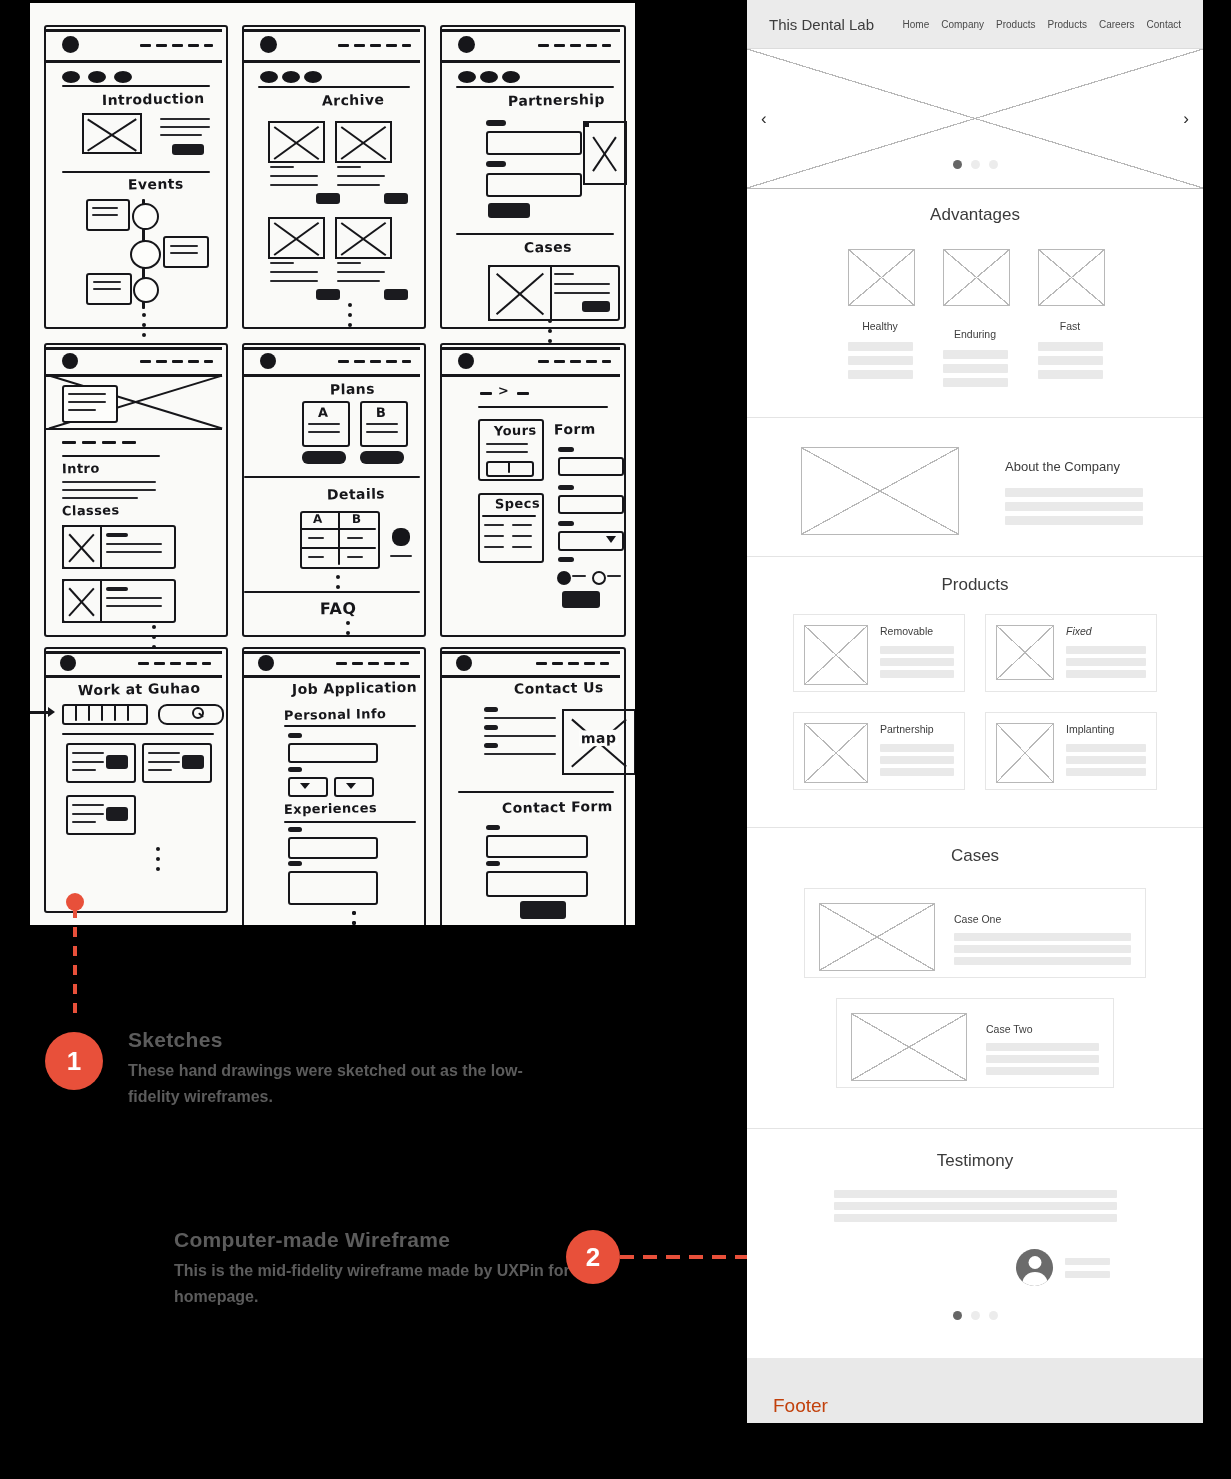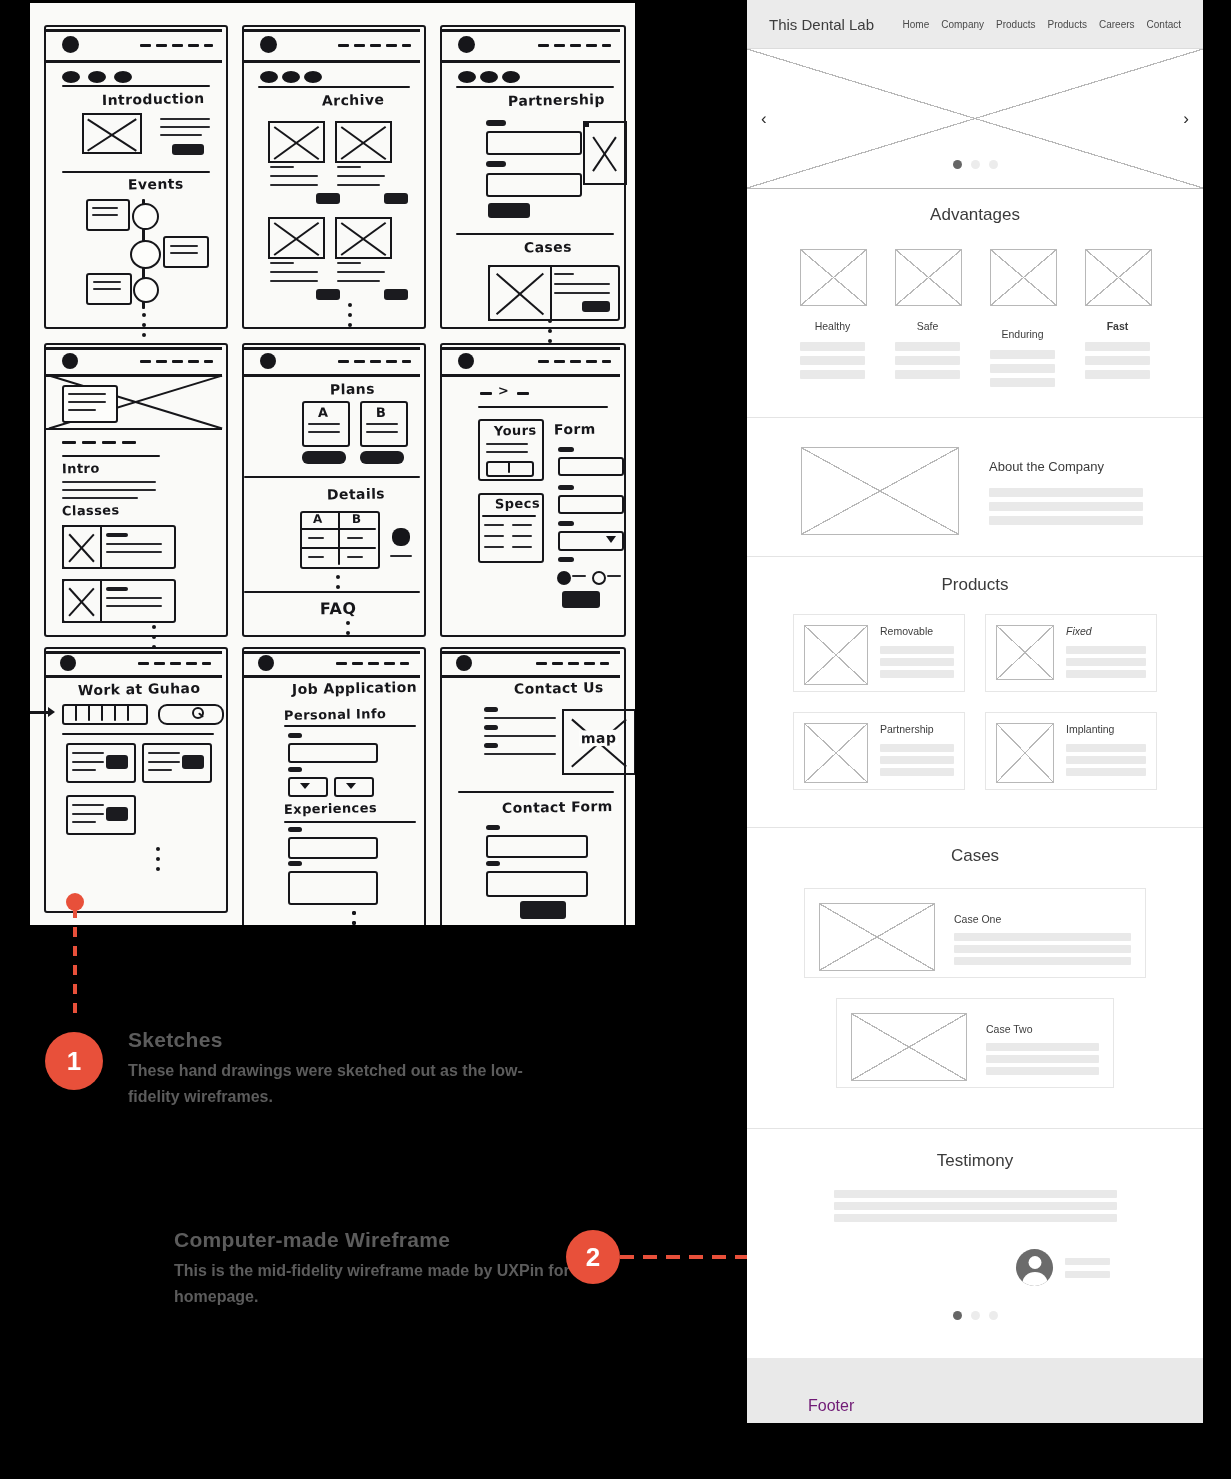--- a/index.html
+++ b/index.html
@@ -66,21 +66,21 @@
   .ph:before,.ph:after{content:"";position:absolute;left:0;top:0;width:100%;height:100%;}
   .ph:before{background:linear-gradient(to top right,transparent calc(50% - .6px),#b8b8b8 calc(50% - .6px),#b8b8b8 calc(50% + .6px),transparent calc(50% + .6px));}
   .ph:after{background:linear-gradient(to bottom right,transparent calc(50% - .6px),#b8b8b8 calc(50% - .6px),#b8b8b8 calc(50% + .6px),transparent calc(50% + .6px));}
   .bar{background:#e9e9e9;height:9px;border-radius:1px;}
   .dots{display:flex;gap:9px;justify-content:center;}
   .dot{width:9px;height:9px;border-radius:50%;background:#ececec;}
   .dot.on{background:#666;}
   .card{border:1px solid #e6e6e6;background:#fff;}
   .arrow{font-size:17px;color:#2b2b2b;cursor:default;}
   #wf-footer{background:#e9e9e9;height:96px;display:flex;align-items:center;padding-left:26px;}
-  #wf-footer span{font-size:16px;color:#701a75;margin-left:35px;}
+  #wf-footer span{font-size:19px;color:#c2410c;}
   .lbl{font-size:10.5px;color:#3d3d3d;}
 </style>
 </head>
 <body>
 
 <div id="sketch-sheet">
   <div class="sk-grid">
 
     <div>
       <div class="ink-b" style="left:14px;top:22px;width:180px;height:300px;"></div>
@@ -495,44 +495,37 @@
     <div style="display:flex;justify-content:center;gap:30px;margin-top:24px;">
       <div style="width:65px;">
         <div class="ph" style="width:65px;height:55px;"></div>
         <div class="lbl" style="text-align:center;margin-top:14px;">Healthy</div>
         <div class="bar" style="margin-top:10px;"></div>
         <div class="bar" style="margin-top:5px;"></div>
         <div class="bar" style="margin-top:5px;"></div>
       </div>
       <div style="width:65px;">
         <div class="ph" style="width:65px;height:55px;"></div>
-        <div class="lbl" style="text-align:center;margin-top:14px;">Safe</div>
+        <div class="lbl" style="text-align:center;margin-top:22px;">Enduring</div>
         <div class="bar" style="margin-top:10px;"></div>
         <div class="bar" style="margin-top:5px;"></div>
         <div class="bar" style="margin-top:5px;"></div>
       </div>
       <div style="width:65px;">
         <div class="ph" style="width:65px;height:55px;"></div>
-        <div class="lbl" style="text-align:center;margin-top:22px;">Enduring</div>
+        <div class="lbl" style="text-align:center;margin-top:14px;">Fast</div>
         <div class="bar" style="margin-top:10px;"></div>
         <div class="bar" style="margin-top:5px;"></div>
         <div class="bar" style="margin-top:5px;"></div>
       </div>
-      <div style="width:65px;">
-        <div class="ph" style="width:65px;height:55px;"></div>
-        <div class="lbl" style="text-align:center;margin-top:14px;font-weight:bold;">Fast</div>
-        <div class="bar" style="margin-top:10px;"></div>
-        <div class="bar" style="margin-top:5px;"></div>
-        <div class="bar" style="margin-top:5px;"></div>
-      </div>
     </div>
   </div>
 
   <div class="sec" style="height:138px;">
-    <div style="display:flex;gap:30px;padding:29px 0 0 54px;">
+    <div style="display:flex;gap:46px;padding:29px 0 0 54px;">
       <div class="ph" style="width:156px;height:86px;"></div>
       <div style="flex:1;padding-right:60px;">
         <div style="font-size:13px;color:#3b3b3b;margin-top:12px;">About the Company</div>
         <div class="bar" style="margin-top:14px;"></div>
         <div class="bar" style="margin-top:5px;"></div>
         <div class="bar" style="margin-top:5px;"></div>
       </div>
     </div>
   </div>
 

